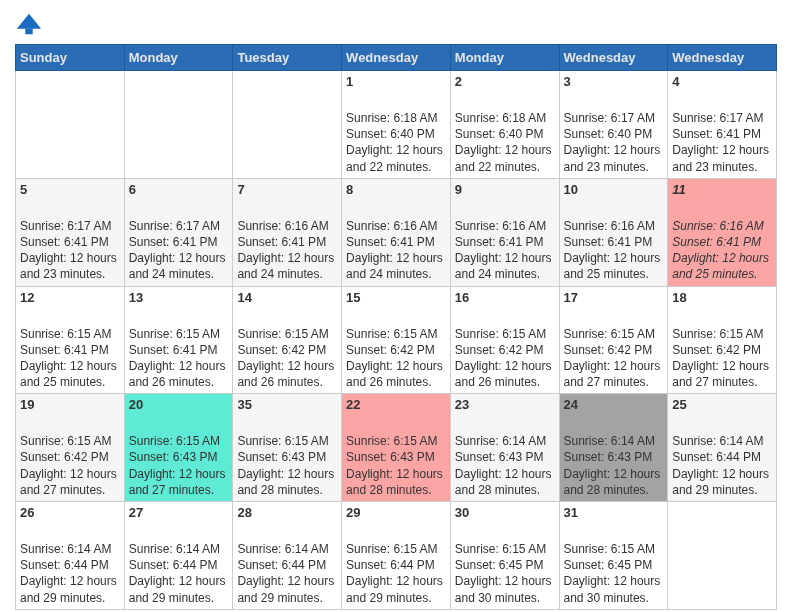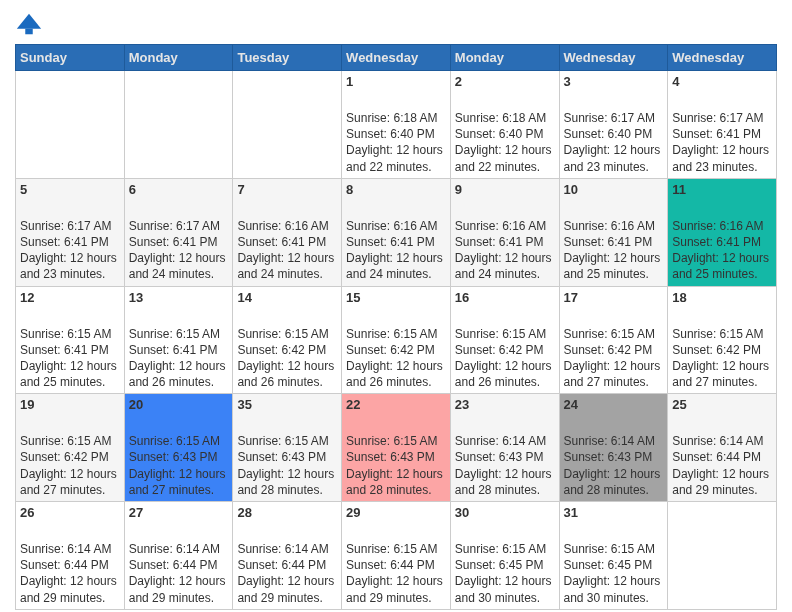--- a/index.html
+++ b/index.html
@@ -204,21 +204,21 @@
 Daylight: 12 hours
 and 24 minutes.</div>
           </td>
           <td style="background: rgb(245, 245, 245);">
             <span class="day-number">10</span>
             <div class="day-info" style="white-space: pre-line;">Sunrise: 6:16 AM
 Sunset: 6:41 PM
 Daylight: 12 hours
 and 25 minutes.</div>
           </td>
-          <td style="background: #14b8a6;">
+          <td style="background: #fca5a5; font-style: italic;">
             <span class="day-number">11</span>
             <div class="day-info" style="white-space: pre-line;">Sunrise: 6:16 AM
 Sunset: 6:41 PM
 Daylight: 12 hours
 and 25 minutes.</div>
           </td>
         </tr>
         <tr>
           <td>
             <span class="day-number">12</span>
@@ -271,21 +271,21 @@
           </td>
         </tr>
         <tr>
           <td style="background: rgb(245, 245, 245);">
             <span class="day-number">19</span>
             <div class="day-info" style="white-space: pre-line;">Sunrise: 6:15 AM
 Sunset: 6:42 PM
 Daylight: 12 hours
 and 27 minutes.</div>
           </td>
-          <td style="background: #3b82f6;">
+          <td style="background: #5eead4;">
             <span class="day-number">20</span>
             <div class="day-info" style="white-space: pre-line;">Sunrise: 6:15 AM
 Sunset: 6:43 PM
 Daylight: 12 hours
 and 27 minutes.</div>
           </td>
           <td style="background: rgb(245, 245, 245);">
             <span class="day-number">35</span>
             <div class="day-info" style="white-space: pre-line;">Sunrise: 6:15 AM
 Sunset: 6:43 PM

